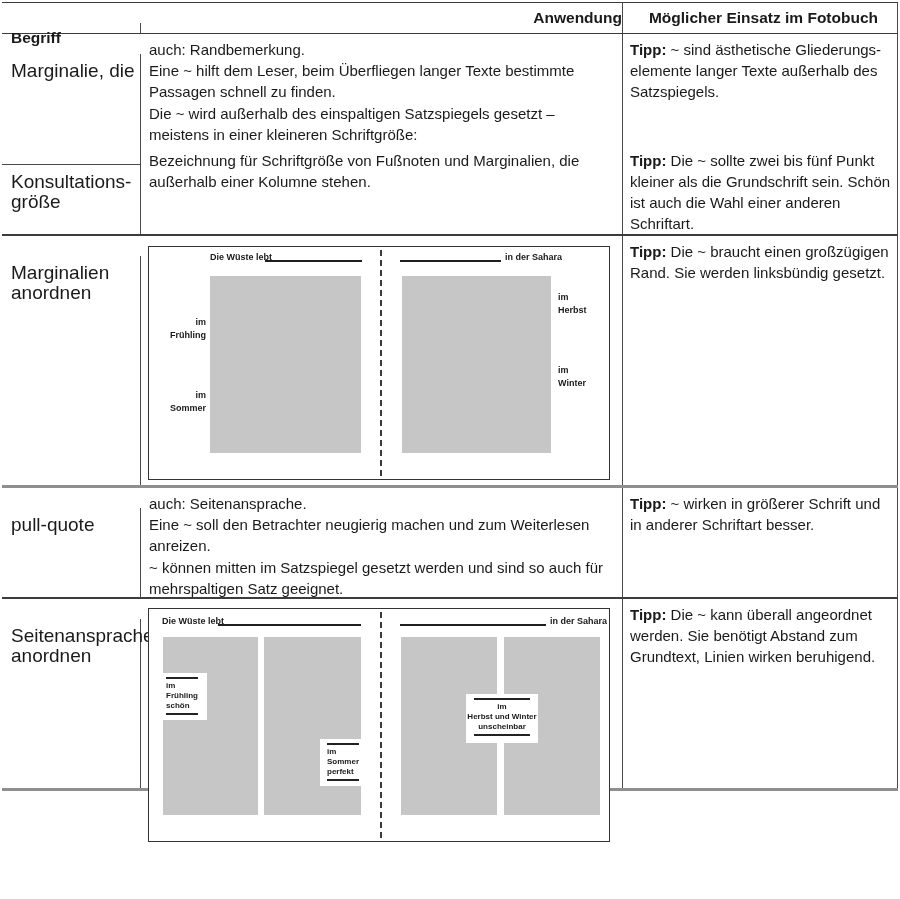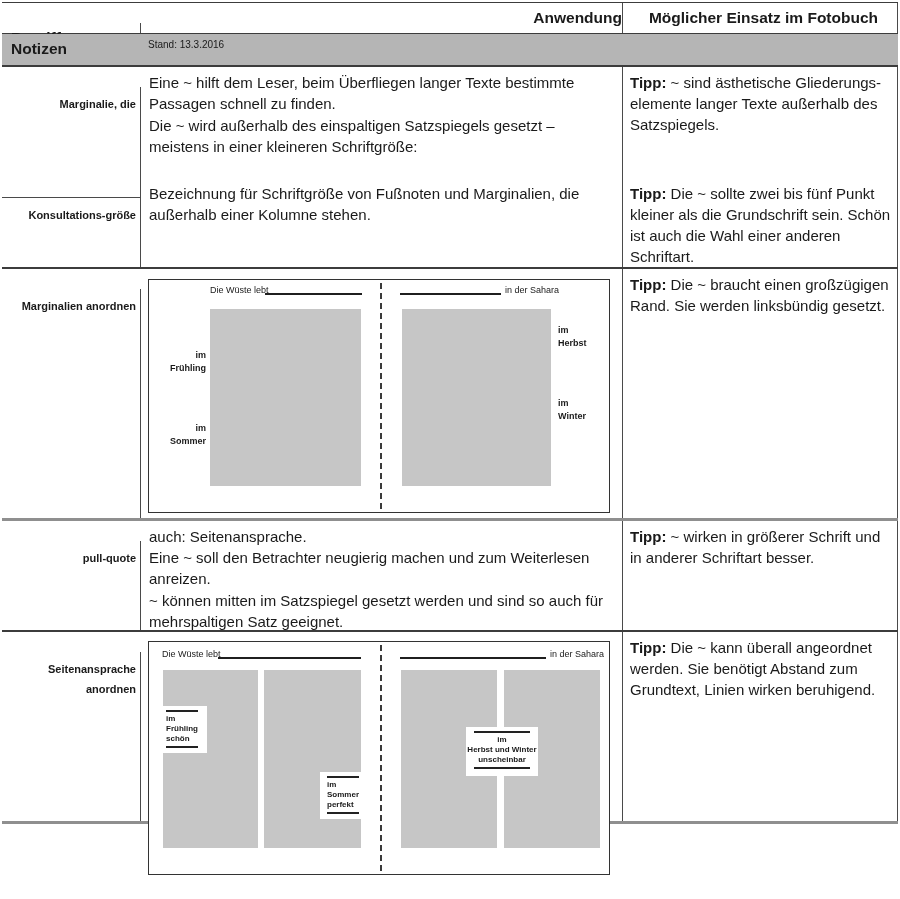--- a/index.html
+++ b/index.html
@@ -16,36 +16,36 @@
   .c3{flex:1;border-right:1px solid var(--line-thin);box-sizing:border-box;}
   .header{height:31px;border-bottom:1px solid var(--line-dark);}
   .hcell{font-weight:bold;font-size:15.5px;line-height:30px;}
   .header .c1{padding-left:9px;}
   .header .c2{padding-left:8px;text-align:right;}
   .header .c3{padding-left:7px;text-align:center;}
   .notizen{position:relative;height:31px;background:var(--notizen-bg);
            border-bottom:2px solid var(--line-dark);}
   .nlabel{position:absolute;left:9px;top:6px;font-weight:bold;font-size:15.5px;}
   .stand{position:absolute;left:146px;top:5px;font-size:10px;}
-  .term{font-weight:bold;font-size:11px;line-height:20px;text-align:right;}
+  .term{font-weight:normal;font-size:19px;line-height:20px;}
   .csub{padding:7px 4px 0 9px;box-sizing:border-box;}
   .sub1{height:111px;border-bottom:1px solid var(--line-thin);}
   .body{font-size:15px;line-height:21px;padding:5px 12px 0 8px;}
   .tipcell{font-size:15px;line-height:21px;padding:5px 6px 0 7px;}
   .para{margin-top:1px;}
   .blk1{height:111px;box-sizing:border-box;overflow:hidden;}
   .sec-marginalie{min-height:196px;border-bottom:2px solid var(--line-dark);}
   .sec-marg-anordnen{height:252px;border-bottom:3px solid var(--sep-gray);}
   .sec-pullquote{height:111px;border-bottom:2px solid var(--line-dark);}
   .sec-seiten{height:192px;border-bottom:3px solid var(--sep-gray);}
   
   .diagram{position:absolute;left:7px;top:10px;width:460px;height:232px;
            border:1px solid #333;background:#fff;}
   .d2{top:9px;}
-  .dtitle{position:absolute;font-weight:normal;font-size:9px;white-space:nowrap;}
+  .dtitle{position:absolute;font-weight:bold;font-size:9px;white-space:nowrap;}
   .hl{position:absolute;border-top:2px solid #1f1f1f;height:0;}
   .grayrect{position:absolute;background:var(--diagram-gray);}
   .fold{position:absolute;top:3px;bottom:3px;border-left:2px dashed #3a3a3a;}
   .mlabel{position:absolute;font-weight:bold;font-size:9px;line-height:13px;white-space:nowrap;}
   .mlabel.right{text-align:right;}
   .note{position:absolute;background:#fff;font-weight:bold;font-size:8px;line-height:10px;
         padding:2px 0 0 3px;box-sizing:border-box;}
   .note .rule{border-top:2px solid #222;width:32px;margin:2px 0;}
   .note.center{text-align:center;padding-left:0;}
   .note.center .rule{margin:2px auto;width:56px;}
@@ -55,32 +55,29 @@
 
 <div class="page">
   <div class="tbl">
 
     <div class="row header">
       <div class="c1 hcell">Begriff</div>
       <div class="c2 hcell">Anwendung</div>
       <div class="c3 hcell">Möglicher Einsatz im Fotobuch</div>
     </div>
 
-    <div class="notizen">
-      <span class="nlabel">Notizen</span>
-      <span class="stand">Stand: 13.3.2016</span>
-    </div>
 
     <div class="row sec-marginalie">
       <div class="c1">
         <div class="csub sub1 term">Marginalie, die</div>
         <div class="csub term">Konsultations-größe</div>
       </div>
       <div class="c2">
         <div class="body blk1">
+          <div>auch: Randbemerkung.</div>
           <div>Eine ~ hilft dem Leser, beim Überfliegen langer Texte bestimmte Passagen schnell zu finden.</div>
           <div class="para">Die ~ wird außerhalb des einspaltigen Satzspiegels gesetzt – meistens in einer kleineren Schriftgröße:</div>
         </div>
         <div class="body">Bezeichnung für Schriftgröße von Fußnoten und Marginalien, die außerhalb einer Kolumne stehen.</div>
       </div>
       <div class="c3">
         <div class="tipcell blk1"><b>Tipp:</b> <span>~ sind ästhetische Gliederungs­elemente langer Texte außerhalb des Satzspiegels.</span></div>
         <div class="tipcell"><b>Tipp:</b> <span>Die ~ sollte zwei bis fünf Punkt kleiner als die Grundschrift sein. Schön ist auch die Wahl einer anderen Schriftart.</span></div>
       </div>
     </div>

